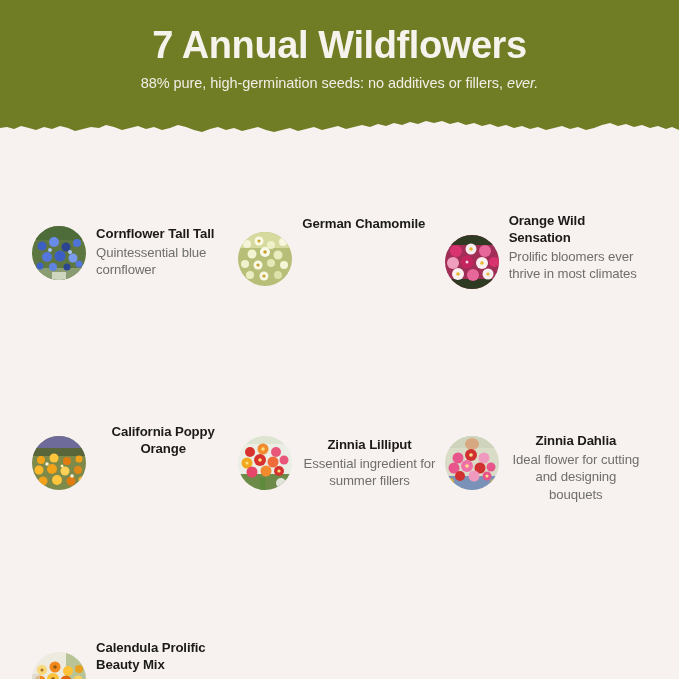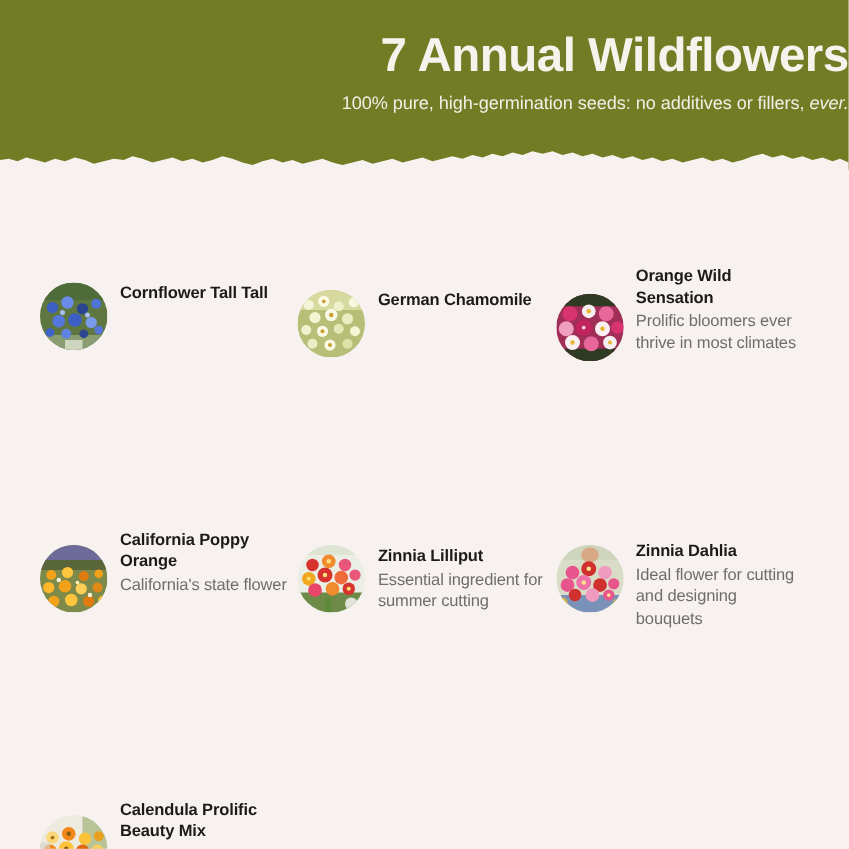--- a/index.html
+++ b/index.html
@@ -43,21 +43,21 @@
     width: 679px;
     height: 26px;
     display: block;
   }
 
   #header-text-block {
     position: absolute;
     top: 0;
     left: 0;
     width: 679px;
-    text-align: right;
+    text-align: center;
     z-index: 3;
   }
 
   #page-title {
     margin-top: 25px;
     color: #F6F2EC;
     font-size: 38px;
     font-weight: bold;
     letter-spacing: -0.4px;
     line-height: 1.1;
@@ -136,38 +136,38 @@
     margin-top: 1px;
   }
 
   
   .row-1 { margin-bottom: 0; }
 
   .row-1 .item-0 .flower-thumb { margin-top: 26px; }
   .row-1 .item-0 .flower-text  { margin-top: 26px; }
 
   .row-1 .item-1 .flower-thumb { margin-top: 32px; }
-  .row-1 .item-1 .flower-text  { margin-top: 32px; }
+  .row-1 .item-1 .flower-text  { margin-top: 16px; }
 
   .row-1 .item-2 .flower-thumb { margin-top: 35px; }
   .row-1 .item-2 .flower-text  { margin-top: 13px; }
 
   .row-2 .item-0 .flower-thumb { margin-top: 17px; }
   .row-2 .item-0 .flower-text  { margin-top: 5px; }
 
   .row-2 .item-1 .flower-thumb { margin-top: 17px; }
   .row-2 .item-1 .flower-text  { margin-top: 18px; }
 
   .row-2 .item-2 .flower-thumb { margin-top: 17px; }
   .row-2 .item-2 .flower-text  { margin-top: 14px; }
 
   .row-3 .item-0 .flower-thumb { margin-top: 17px; }
   .row-3 .item-0 .flower-text  { margin-top: 5px; }
 
-  .row-2 { margin-top: 130px; }
+  .row-2 { margin-top: 130px; text-align: center; }
   .row-3 { margin-top: 132px; }
 </style>
 </head>
 <body>
 
 <div id="header-banner">
   <div id="header-fill"></div>
 
   <svg id="torn-edge" viewBox="0 0 679 26" preserveAspectRatio="none">
     <path fill="#F7F2EF" d="M0,10 L7,9 L14,11 L21,8 L29,10 L36,12 L44,9 L52,11 L60,8
@@ -176,21 +176,21 @@
       L234,10 L242,13 L250,11 L258,9 L266,12 L274,14 L282,12 L290,10 L298,13 L306,11
       L314,9 L322,12 L330,10 L338,8 L346,11 L354,9 L362,7 L370,9 L378,6 L386,8 L394,5
       L402,7 L410,4 L418,6 L426,3 L434,5 L442,3 L450,6 L458,4 L466,7 L474,5 L482,8
       L490,6 L498,9 L506,7 L514,10 L522,8 L530,11 L538,9 L546,12 L554,10 L562,8
       L570,11 L578,9 L586,12 L594,10 L602,7 L610,5 L618,8 L626,6 L634,9 L642,7
       L650,10 L658,8 L666,11 L672,9 L679,12 L679,26 L0,26 Z"></path>
   </svg>
 
   <div id="header-text-block">
     <h1 id="page-title">7 Annual Wildflowers</h1>
-    <p id="page-subtitle"><span>100% pure, high-germination seeds: no additives or fillers, </span><em>ever.</em></p>
+    <p id="page-subtitle"><span>88% pure, high-germination seeds: no additives or fillers, </span><em>ever.</em></p>
   </div>
 </div>
 
 <div id="flower-grid">
 
   <div class="grid-row row-1">
 
     <div class="flower-item item-0">
       <div class="flower-thumb">
         <svg viewBox="0 0 54 54">
@@ -208,20 +208,21 @@
           <circle cx="21" cy="41" r="4" fill="#5F83E0"></circle>
           <circle cx="35" cy="41" r="3.5" fill="#2C4590"></circle>
           <circle cx="47" cy="38" r="3.5" fill="#5577DD"></circle>
           <circle cx="18" cy="24" r="2" fill="#A8C0F5"></circle>
           <circle cx="38" cy="26" r="2" fill="#A8C0F5"></circle>
           <rect x="20" y="46" width="14" height="8" fill="#CFD6C0"></rect>
         </svg>
       </div>
       <div class="flower-text">
         <div class="flower-name">Cornflower Tall Tall</div>
+        <div class="flower-desc">Quintessential blue cornflower</div>
       </div>
     </div>
 
     <div class="flower-item item-1">
       <div class="flower-thumb">
         <svg viewBox="0 0 54 54">
           <rect width="54" height="54" fill="#B6BE78"></rect>
           <rect y="0" width="54" height="16" fill="#D6DA9E"></rect>
           <circle cx="9" cy="12" r="4" fill="#F4F4D8"></circle>
           <circle cx="21" cy="9" r="4.5" fill="#FAFAE4"></circle>
@@ -299,21 +300,20 @@
           <circle cx="25" cy="44" r="5" fill="#FFC63D"></circle>
           <circle cx="39" cy="45" r="4.5" fill="#E07B10"></circle>
           <circle cx="50" cy="44" r="3.5" fill="#FFBA30"></circle>
           <circle cx="15" cy="28" r="1.8" fill="#F8F2D8"></circle>
           <circle cx="40" cy="40" r="1.8" fill="#F8F2D8"></circle>
           <circle cx="30" cy="30" r="1.5" fill="#FFF0B8"></circle>
         </svg>
       </div>
       <div class="flower-text">
         <div class="flower-name">California Poppy Orange</div>
-        <div class="flower-desc">California's state flower</div>
       </div>
     </div>
 
     <div class="flower-item item-1">
       <div class="flower-thumb">
         <svg viewBox="0 0 54 54">
           <rect width="54" height="54" fill="#EAEEE4"></rect>
           <rect y="38" width="54" height="16" fill="#6E8A48"></rect>
           <rect y="0" width="54" height="8" fill="#DDE4D2"></rect>
           <circle cx="12" cy="16" r="5" fill="#D8322E"></circle>
@@ -329,21 +329,21 @@
           <circle cx="25" cy="13" r="1.8" fill="#FFDF7A"></circle>
           <circle cx="22" cy="24" r="1.8" fill="#FFDF7A"></circle>
           <circle cx="41" cy="35" r="1.6" fill="#FFDF7A"></circle>
           <circle cx="9" cy="27" r="1.6" fill="#FFDF7A"></circle>
           <rect x="22" y="42" width="5" height="12" fill="#5E8A3C"></rect>
           <circle cx="43" cy="47" r="5" fill="#E0E4DA"></circle>
         </svg>
       </div>
       <div class="flower-text">
         <div class="flower-name">Zinnia Lilliput</div>
-        <div class="flower-desc">Essential ingredient for summer cutting</div>
+        <div class="flower-desc">Essential ingredient for summer fillers</div>
       </div>
     </div>
 
     <div class="flower-item item-2">
       <div class="flower-thumb">
         <svg viewBox="0 0 54 54">
           <rect width="54" height="54" fill="#D9DCC6"></rect>
           <rect y="0" width="54" height="12" fill="#CFD4BC"></rect>
           <ellipse cx="27" cy="8" rx="7" ry="6" fill="#D8A882"></ellipse>
           <rect y="40" width="54" height="14" fill="#7A92B8"></rect>

